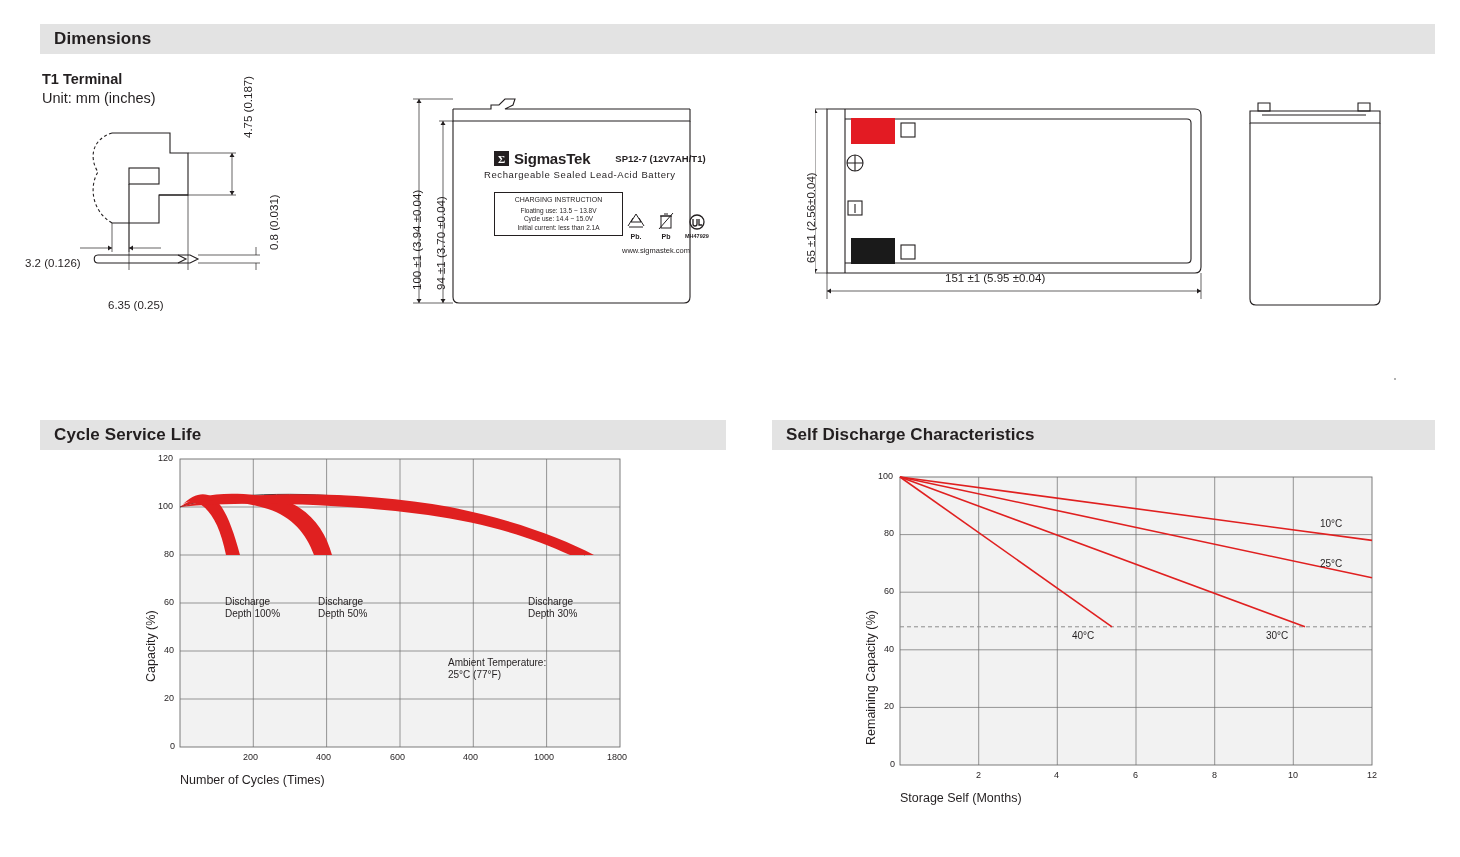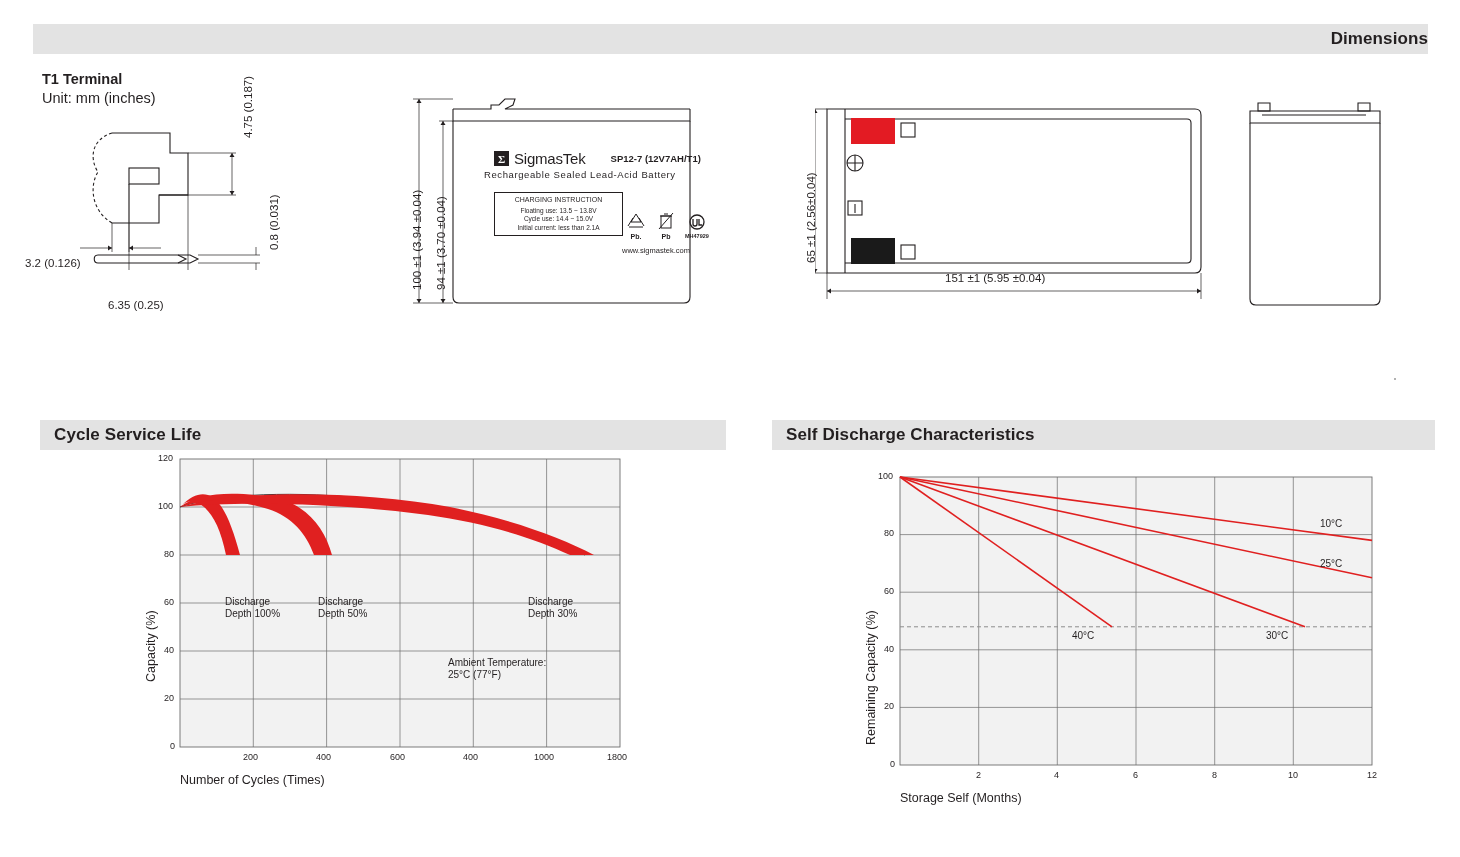--- a/index.html
+++ b/index.html
@@ -21,21 +21,21 @@
     display: flex;
     align-items: center;
     padding-left: 14px;
     font-size: 17px;
     font-weight: bold;
     color: #231f20;
     letter-spacing: 0.1px;
   }
   #dimensions-header {
     position: absolute;
-    left: 33px; top: 24px; width: 1381px; justify-content: flex-end;
+    left: 40px; top: 24px; width: 1381px;
   }
   .sub-title {
     position: absolute;
     font-size: 14.5px;
     line-height: 18px;
   }
   #t1-terminal-title {
     left: 42px; top: 70px;
     font-weight: bold;
   }
@@ -73,21 +73,21 @@
     color: #fff;
     font-size: 11px;
     font-weight: bold;
     display: flex;
     align-items: center;
     justify-content: center;
     font-family: "Liberation Serif", serif;
   }
   .brand-name {
     font-size: 15px;
-    font-weight: normal;
+    font-weight: bold;
     letter-spacing: -0.2px;
   }
   .model-code {
     font-size: 9.5px;
     font-weight: bold;
     margin-left: 20px;
     white-space: nowrap;
   }
   .brand-sub {
     font-size: 9.5px;

